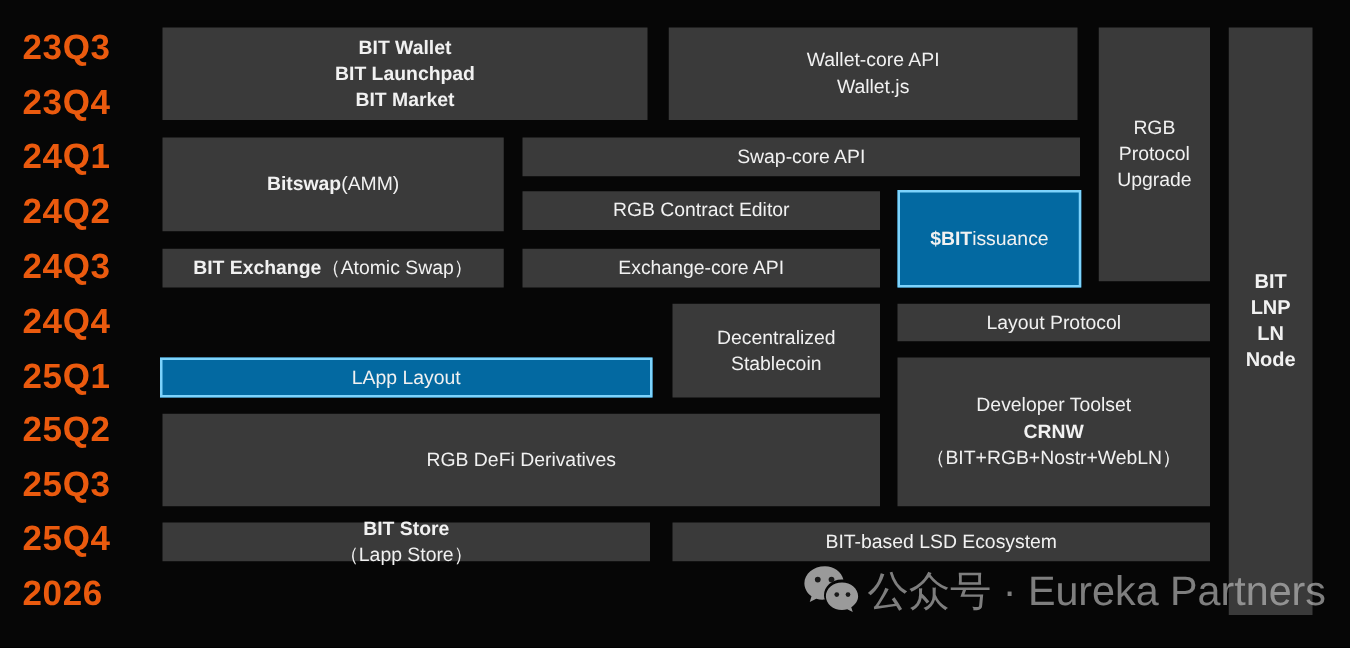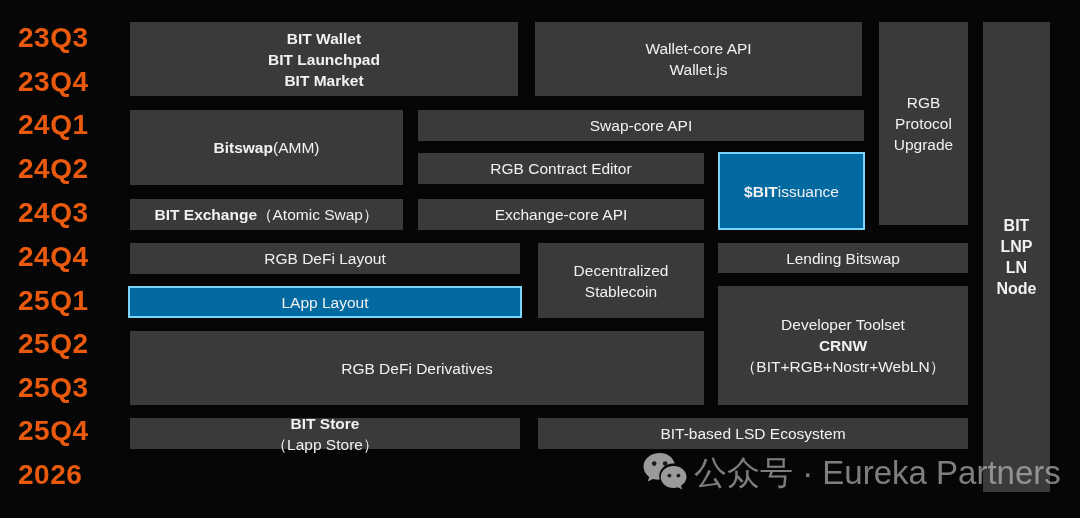--- a/index.html
+++ b/index.html
@@ -84,29 +84,26 @@
   </div>
 
   <div class="box" style="left:130px;top:199px;width:273px;height:31px;flex-direction:row">
     <span class="b">BIT Exchange</span>
       <span>（Atomic Swap）</span>
   </div>
   <div class="box" style="left:418px;top:199px;width:286px;height:31px">
     <span>Exchange-core API</span>
   </div>
 
-  <div class="box" style="left:130px;top:243px;width:390px;height:31px">
-    <span>RGB DeFi Layout</span>
-  </div>
   <div class="box" style="left:538px;top:243px;width:166px;height:75px">
     <span>Decentralized</span>
     <span>Stablecoin</span>
   </div>
   <div class="box" style="left:718px;top:243px;width:250px;height:30px">
-    <span>Lending Bitswap</span>
+    <span>Layout Protocol</span>
   </div>
 
   <div class="box hl" style="left:128px;top:286px;width:394px;height:32px">
     <span>LApp Layout</span>
   </div>
   <div class="box" style="left:718px;top:286px;width:250px;height:119px">
     <span>Developer Toolset</span>
     <span class="b">CRNW</span>
     <span>（BIT+RGB+Nostr+WebLN）</span>
   </div>

